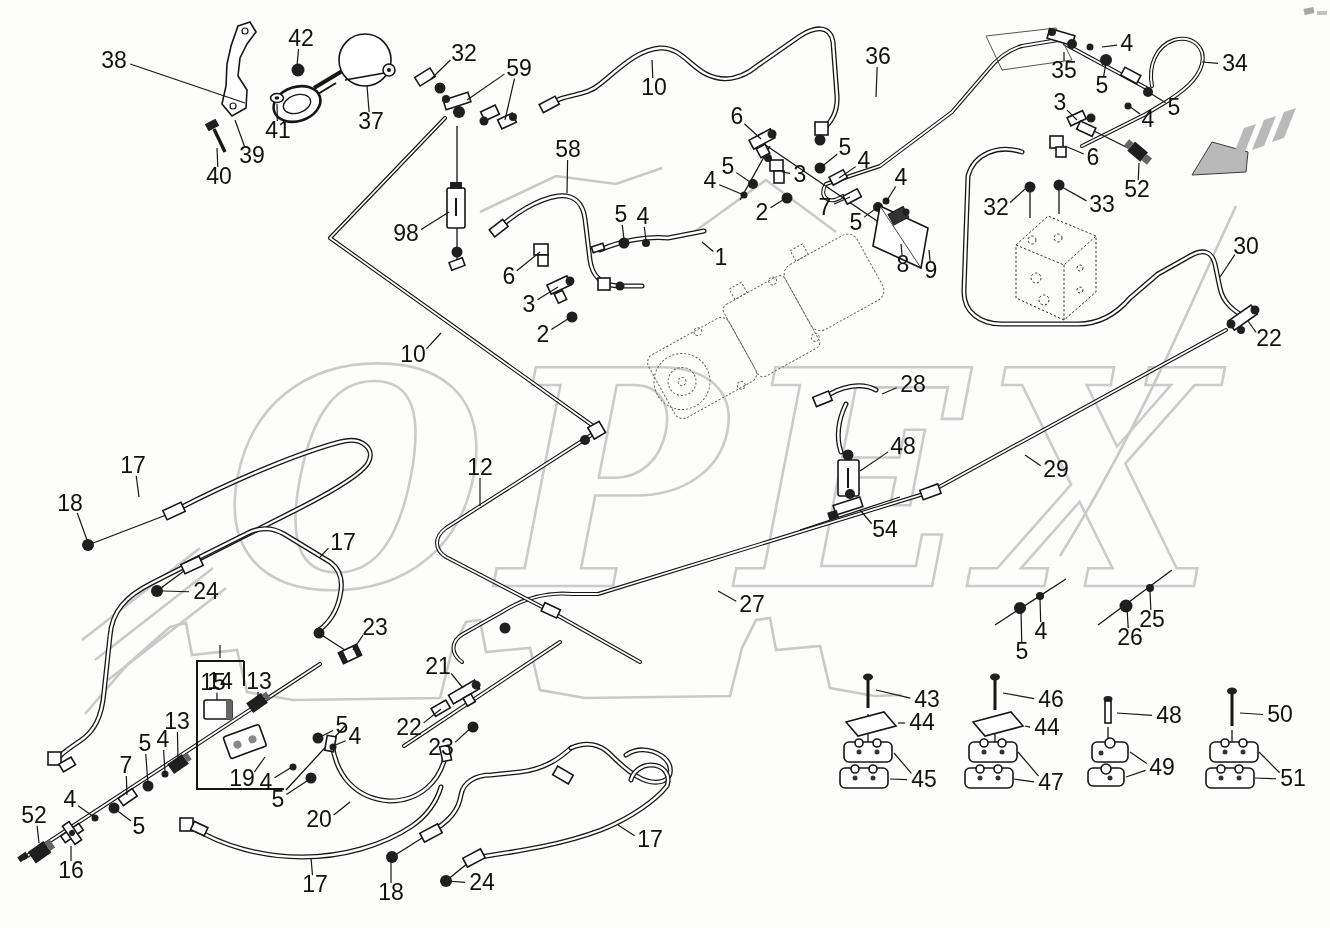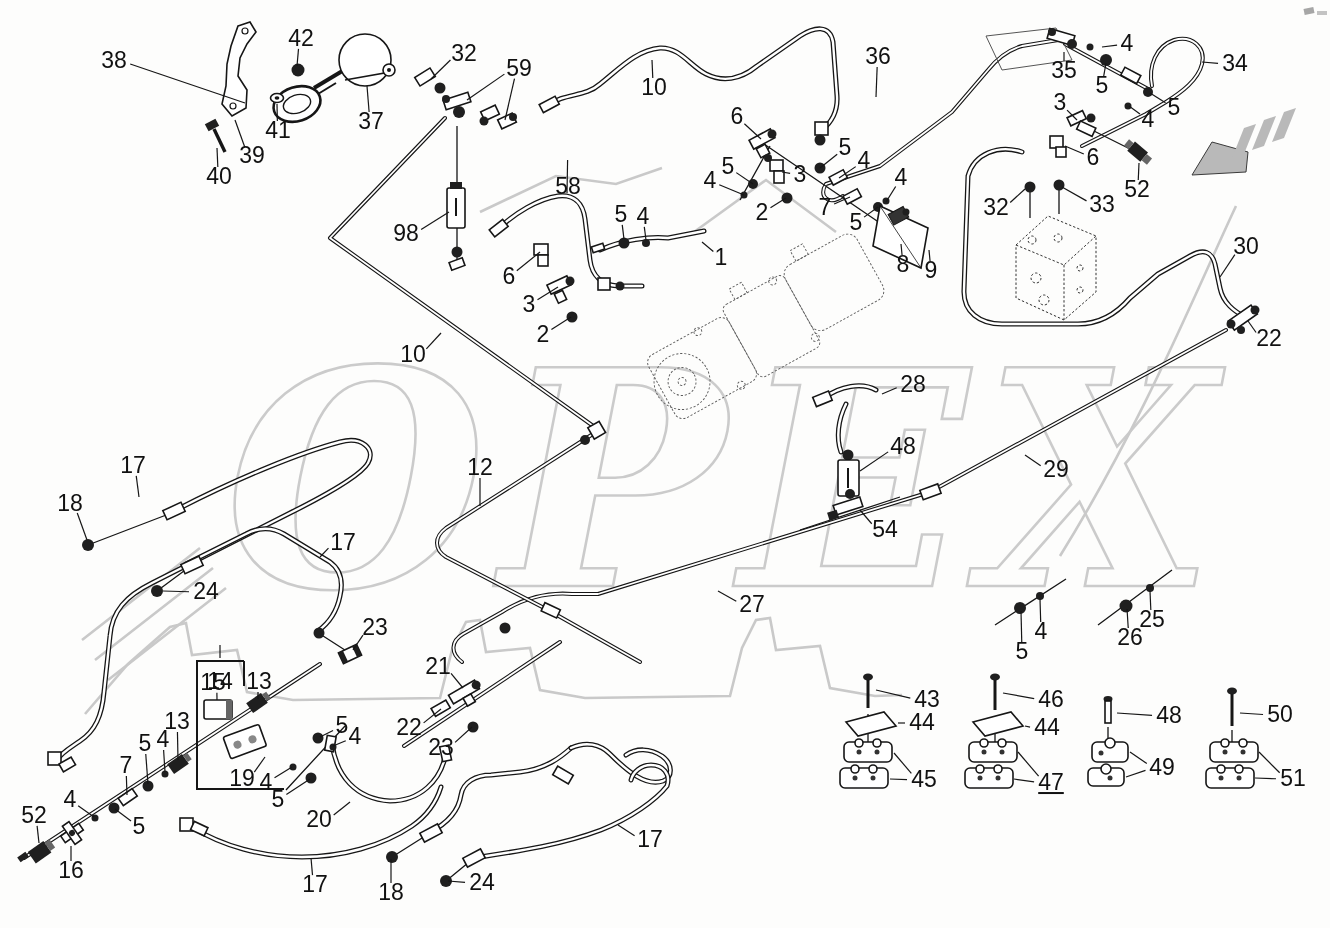--- a/index.html
+++ b/index.html
@@ -585,21 +585,21 @@
       <div class="part-label" style="left: 901px; top: 178px;">4</div>
       <div class="part-label" style="left: 856px; top: 223px;">5</div>
       <div class="part-label" style="left: 903px; top: 265px;">8</div>
       <div class="part-label" style="left: 931px; top: 271px;">9</div>
       <div class="part-label" style="left: 762px; top: 213px;">2</div>
       <div class="part-label" style="left: 728px; top: 167px;">5</div>
       <div class="part-label" style="left: 710px; top: 181px;">4</div>
       <div class="part-label" style="left: 721px; top: 258px;">1</div>
       <div class="part-label" style="left: 621px; top: 215px;">5</div>
       <div class="part-label" style="left: 643px; top: 217px;">4</div>
-      <div class="part-label" style="left: 568px; top: 150px; margin-top: 37px;">58</div>
+      <div class="part-label" style="left: 568px; top: 150px;">58</div>
       <div class="part-label" style="left: 406px; top: 234px;">98</div>
       <div class="part-label" style="left: 509px; top: 277px;">6</div>
       <div class="part-label" style="left: 529px; top: 305px;">3</div>
       <div class="part-label" style="left: 543px; top: 335px;">2</div>
       <div class="part-label" style="left: 413px; top: 355px;">10</div>
       <div class="part-label" style="left: 480px; top: 468px;">12</div>
       <div class="part-label" style="left: 133px; top: 466px;">17</div>
       <div class="part-label" style="left: 70px; top: 504px;">18</div>
       <div class="part-label" style="left: 206px; top: 592px;">24</div>
       <div class="part-label" style="left: 343px; top: 543px;">17</div>
@@ -635,20 +635,20 @@
       <div class="part-label" style="left: 1056px; top: 470px;">29</div>
       <div class="part-label" style="left: 1152px; top: 620px;">25</div>
       <div class="part-label" style="left: 1130px; top: 638px;">26</div>
       <div class="part-label" style="left: 1022px; top: 652px;">5</div>
       <div class="part-label" style="left: 1041px; top: 632px;">4</div>
       <div class="part-label" style="left: 927px; top: 700px;">43</div>
       <div class="part-label" style="left: 922px; top: 723px;">44</div>
       <div class="part-label" style="left: 924px; top: 780px;">45</div>
       <div class="part-label" style="left: 1051px; top: 700px;">46</div>
       <div class="part-label" style="left: 1047px; top: 728px;">44</div>
-      <div class="part-label" style="left: 1051px; top: 783px; text-decoration: underline;">47</div>
+      <div class="part-label" style="left: 1051px; top: 783px;">47</div>
       <div class="part-label" style="left: 1169px; top: 716px;">48</div>
       <div class="part-label" style="left: 1162px; top: 768px;">49</div>
       <div class="part-label" style="left: 1280px; top: 715px;">50</div>
       <div class="part-label" style="left: 1293px; top: 779px;">51</div>
     </div>
 
 </div>
 
 </body></html>

